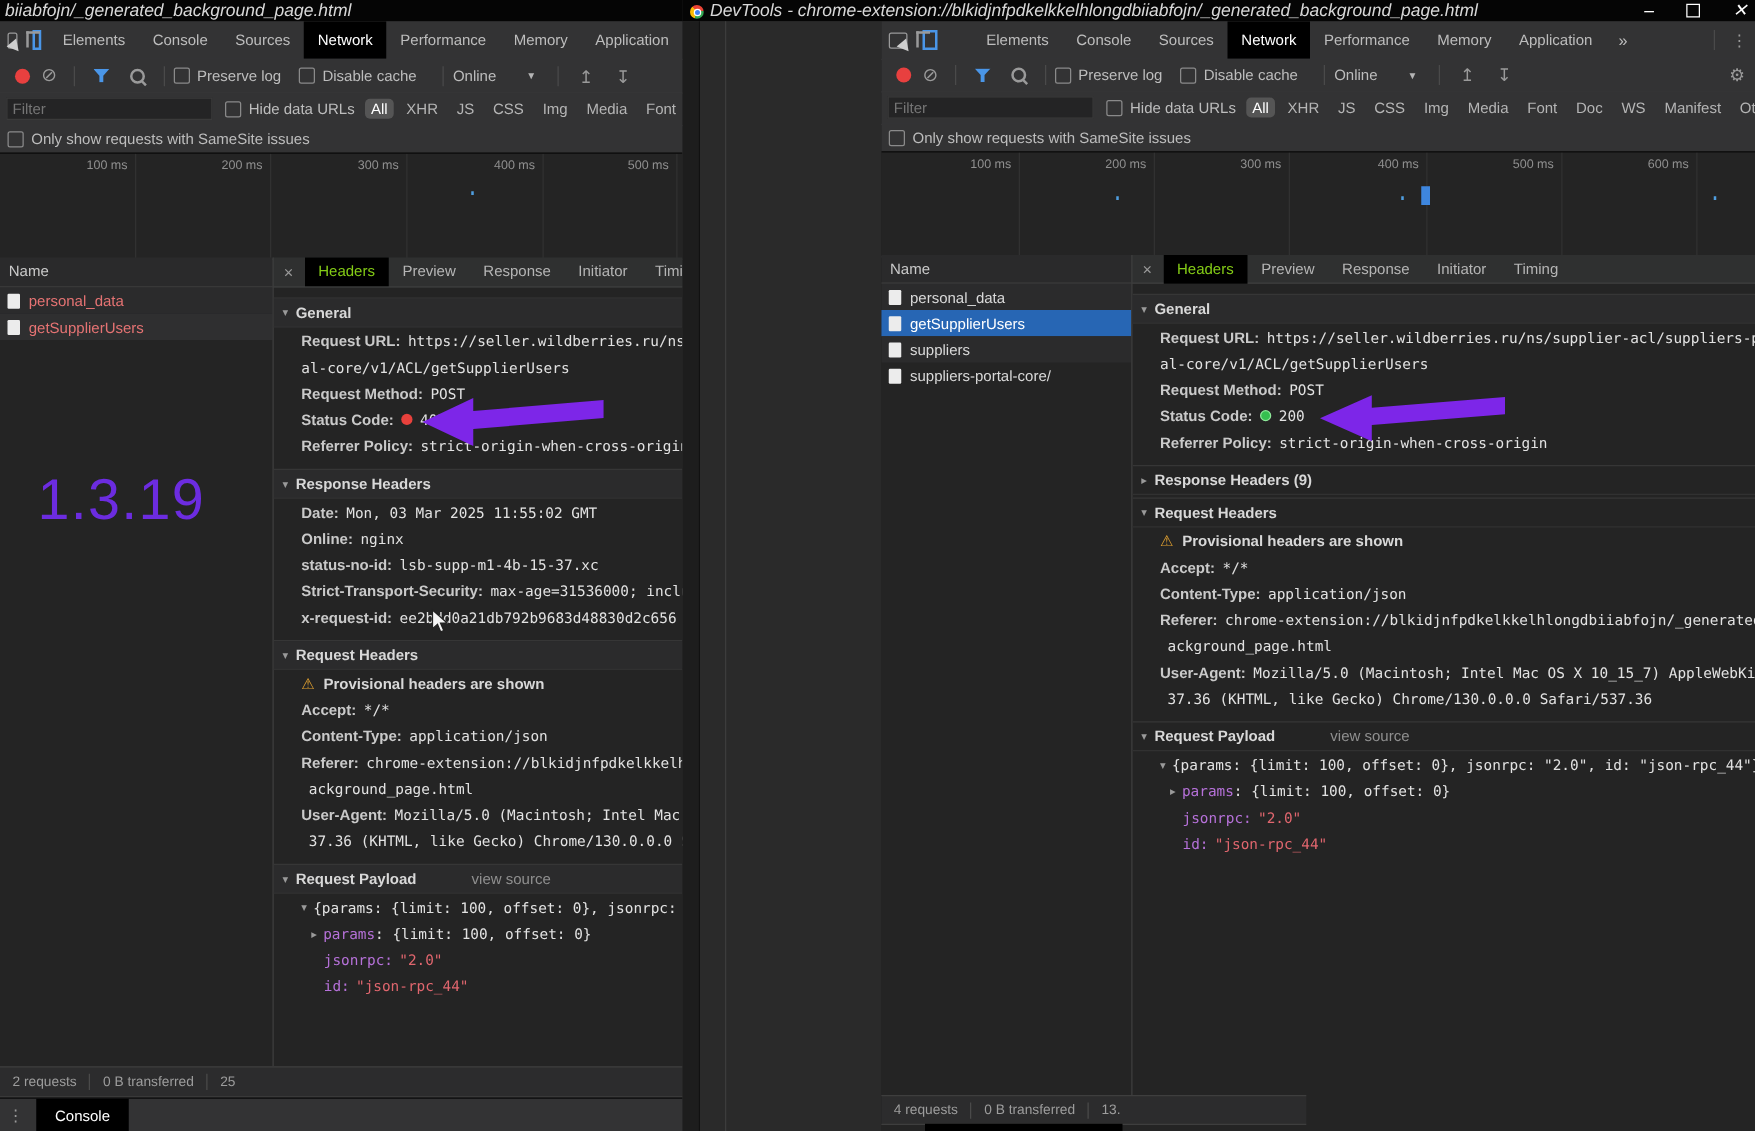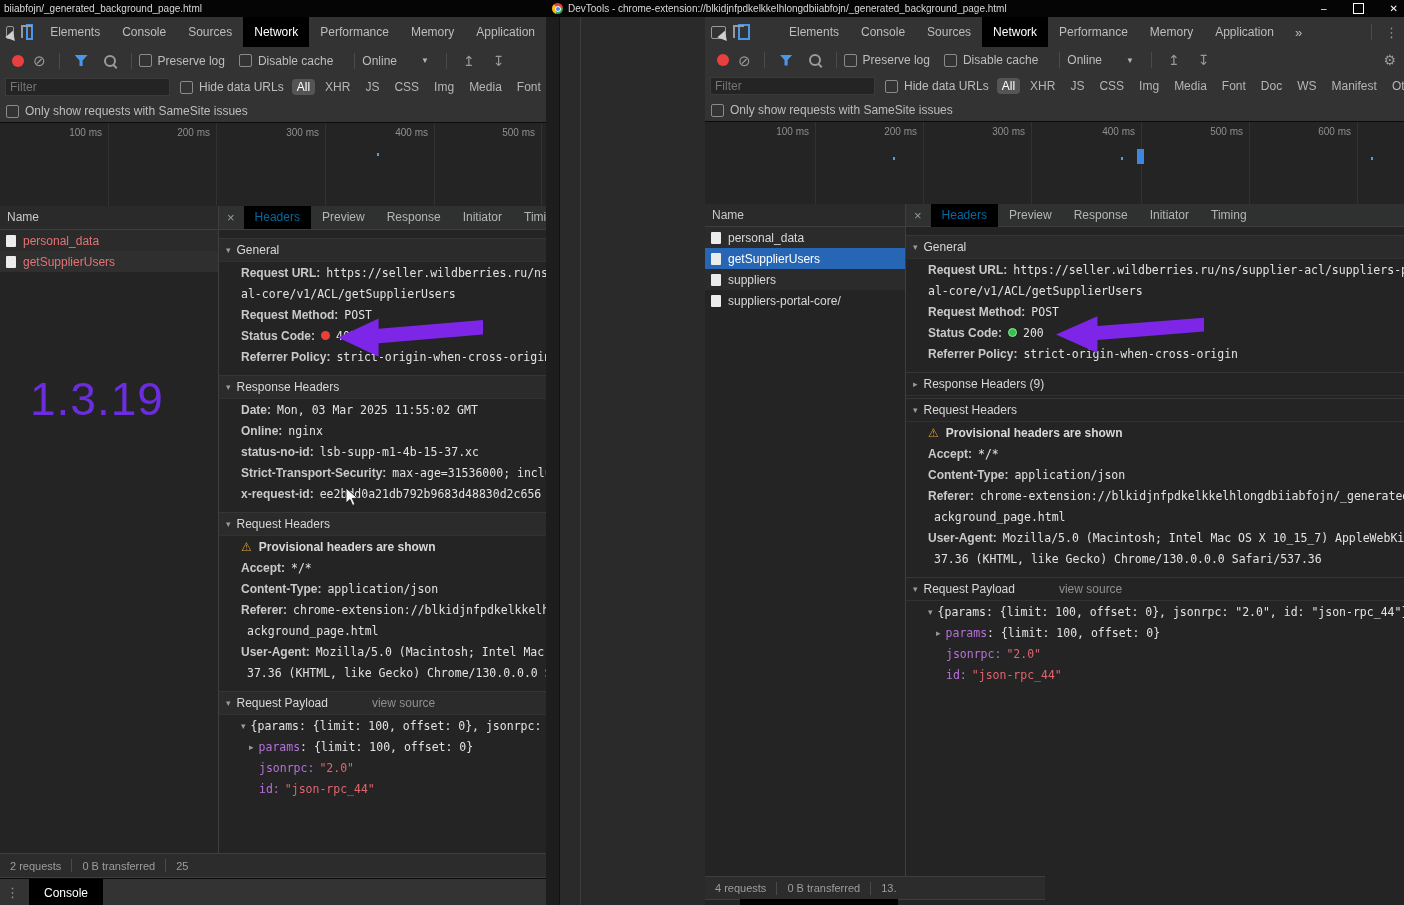--- a/index.html
+++ b/index.html
@@ -1,20 +1,20 @@
 <!DOCTYPE html>
 <html><head>
 <meta charset="utf-8">
 <style>
   html,body{margin:0;padding:0;background:#1b1b1b;}
   .stage{position:relative;width:1404px;height:905px;overflow:hidden;background:#262626;
          font-family:"Liberation Sans",sans-serif;font-size:12px;color:#c8c8c8;}
   
   .titlebar{position:absolute;top:0;height:17px;background:#050505;color:#d8d8d8;
-            font-size:10px;line-height:17px;white-space:nowrap;overflow:hidden;}
+            font-size:14px;line-height:17px;white-space:nowrap;overflow:hidden;font-style:italic;}
   .titlebar .ttext{padding-left:4px;}
   .favicon{display:inline-block;width:11px;height:11px;border-radius:50%;vertical-align:-2px;margin:0 5px 0 6px;
            background:conic-gradient(from -40deg,#ea4335 0 120deg,#34a853 0 240deg,#fbbc05 0 360deg);position:relative;}
   .favicon:after{content:"";position:absolute;left:2.5px;top:2.5px;width:4px;height:4px;border-radius:50%;
            background:#4285f4;border:1px solid #fff;}
   .wctrls{position:absolute;right:6px;top:0;height:17px;display:flex;align-items:center;gap:26px;color:#fff;}
   .wc-max{width:9px;height:9px;border:1.5px solid #fff;display:inline-block;}
   
   .dtwin{position:absolute;background:#242424;overflow:hidden;}
   .tabbar{position:absolute;left:0;right:0;top:0;height:30px;background:#333334;display:flex;
@@ -60,28 +60,28 @@
   .reqrow{position:absolute;height:21px;display:flex;align-items:center;padding-left:6px;gap:7px;box-sizing:border-box;}
   .rowa{background:#2b2b2c;}
   .rowsel{background:#2766b4;}
   .docicon{width:10px;height:12px;background:#ececec;border-radius:1px;flex:none;}
   .failed{color:#e57373;}
   .okname{color:#d9d9d9;}
   .selname{color:#fff;}
   .dtabs{position:absolute;background:#2f3030;border-bottom:1px solid #3e3e3e;display:flex;align-items:center;}
   .closex{color:#9a9a9a;padding:0 9px;font-size:13px;}
   .dtab{padding:0 11px;height:23px;line-height:23px;color:#b5b5b5;}
-  .dtab.active{background:#000;color:#0369a1;}
+  .dtab.active{background:#000;color:#84cc16;}
   .detailborder{position:absolute;width:1px;background:#3e3e3e;}
   .hpanel{position:absolute;overflow:hidden;}
   .sect{margin-top:8px;border-top:1px solid #363636;}
   .sect:first-child{margin-top:8px;}
   .sect-hdr{height:22px;display:flex;align-items:center;background:#2b2b2c;padding-left:7px;gap:6px;border-bottom:1px solid #313131;}
   .tri{color:#9a9a9a;font-size:9px;flex:none;}
-  .sect-title{font-weight:normal;color:#d8d8d8;white-space:nowrap;}
+  .sect-title{font-weight:bold;color:#d8d8d8;white-space:nowrap;}
   .viewsrc{color:#8f8f8f;margin-left:38px;font-weight:normal;}
   .hline{height:21px;display:flex;align-items:center;padding-left:22px;white-space:nowrap;overflow:hidden;}
   .hkey{font-weight:bold;color:#c9c9c9;margin-right:6px;flex:none;}
   .hval{font-family:"DejaVu Sans Mono",monospace;font-size:11.5px;color:#e2e2e2;}
   .dot{width:9px;height:9px;border-radius:50%;margin-right:6px;flex:none;}
   .dot-red{background:#e8413c;}
   .dot-green{background:#35c04f;border:1px solid #8fe89a;box-sizing:border-box;}
   .warnico{color:#e0a030;margin-right:7px;font-size:12px;}
   .warntext{font-weight:bold;color:#d8d8d8;}
   .pl1{padding-left:30px;}.pl2{padding-left:40px;}

